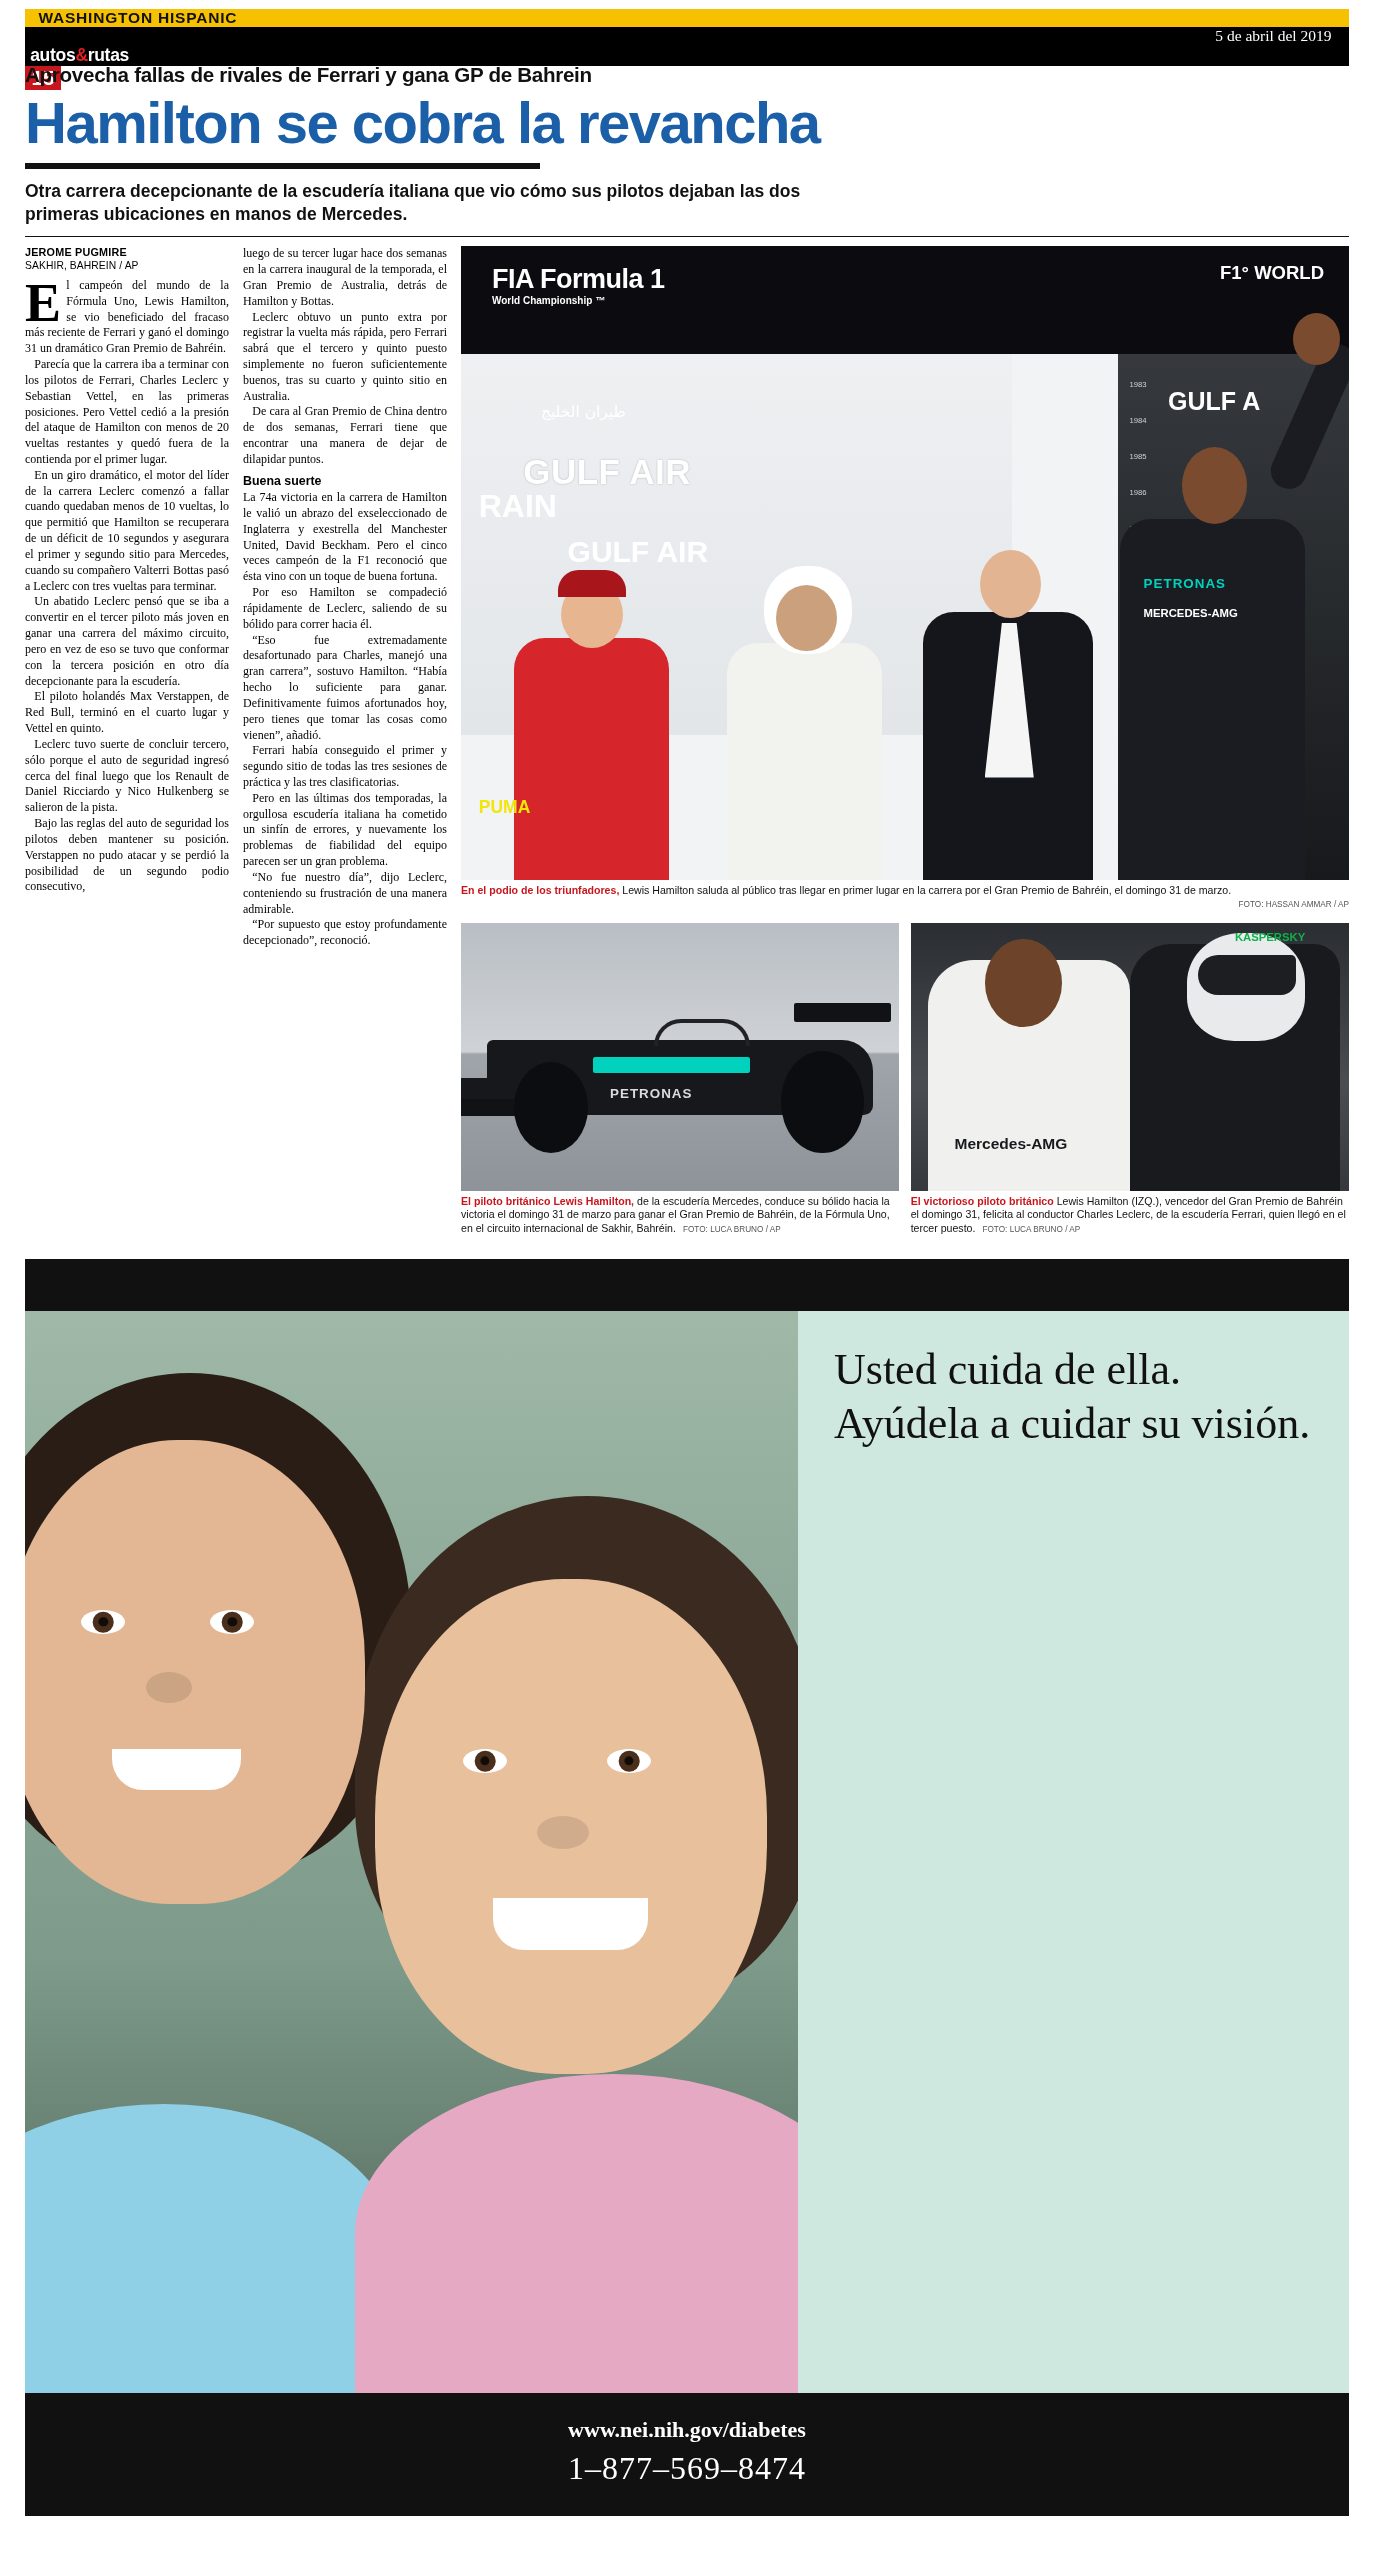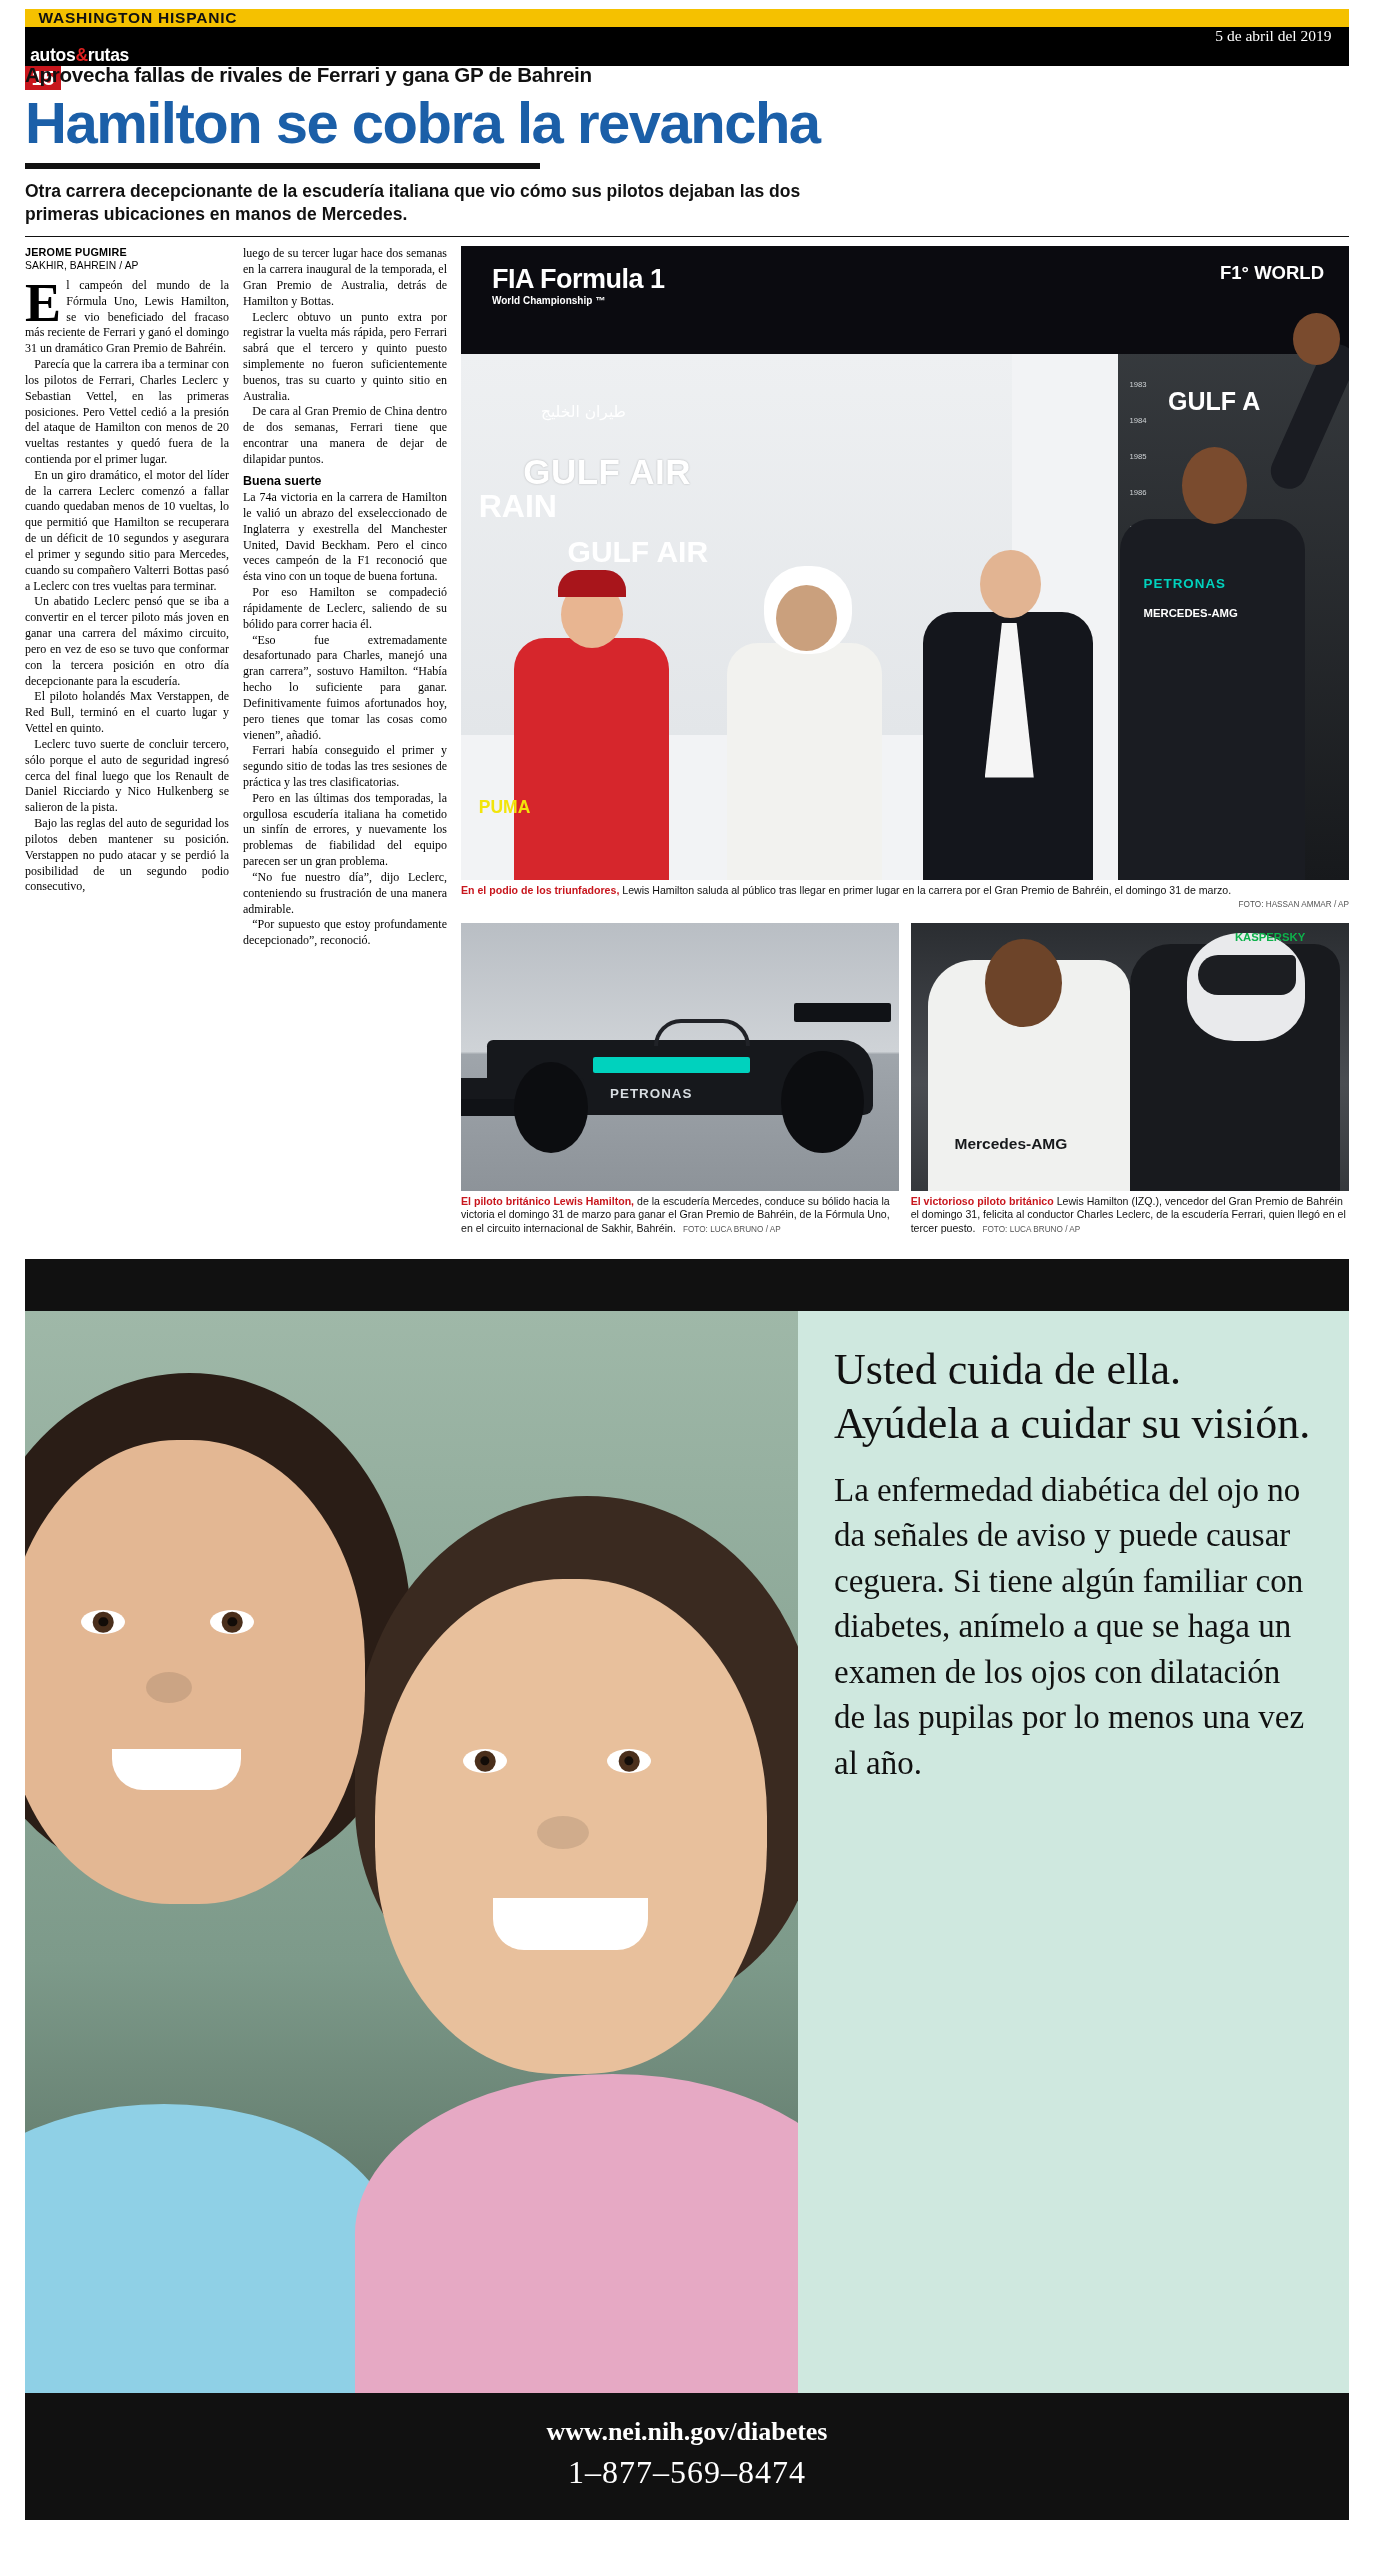--- a/index.html
+++ b/index.html
@@ -364,21 +364,21 @@
   }
   .ad-black {
     background:#111;
     color:#fff;
     padding: 24px 0 29px 0;
     text-align:center;
   }
   .ad-url {
     font-family:"Liberation Serif", serif;
     font-weight:bold;
-    font-size: 26px;
+    font-size: 22px;
     margin-bottom: 7.2px;
   }
   .ad-tel {
     font-family:"Liberation Serif", serif;
     font-size: 32px;
     letter-spacing: 1px;
   }
 
   
   .face {
@@ -590,21 +590,20 @@
               <div class="ir"></div>
               <div class="pp"></div>
             </div>
           <div class="nosec" style="left:162px; top:237px; width:52px; height:33px;"></div>
           <div class="smile" style="left:118px; top:319px; width:155px; height:52px;"></div>
         </div>
       </div>
 
       <div class="ad-copy">
         <div class="ad-h">Usted cuida de ella. Ayúdela a cuidar su visión.</div>
-        <div class="ad-p">La enfermedad diabética del ojo no da señales de aviso y puede causar ceguera. Si tiene algún familiar con diabetes, anímelo a que se haga un examen de los ojos con dilatación de las pupilas por lo menos una vez al año.</div>
 
       </div>
     </div>
 
     <div class="ad-black">
       <div class="ad-url">www.nei.nih.gov/diabetes</div>
       <div class="ad-tel">1–877–569–8474</div>
     </div>
   </div>
 

